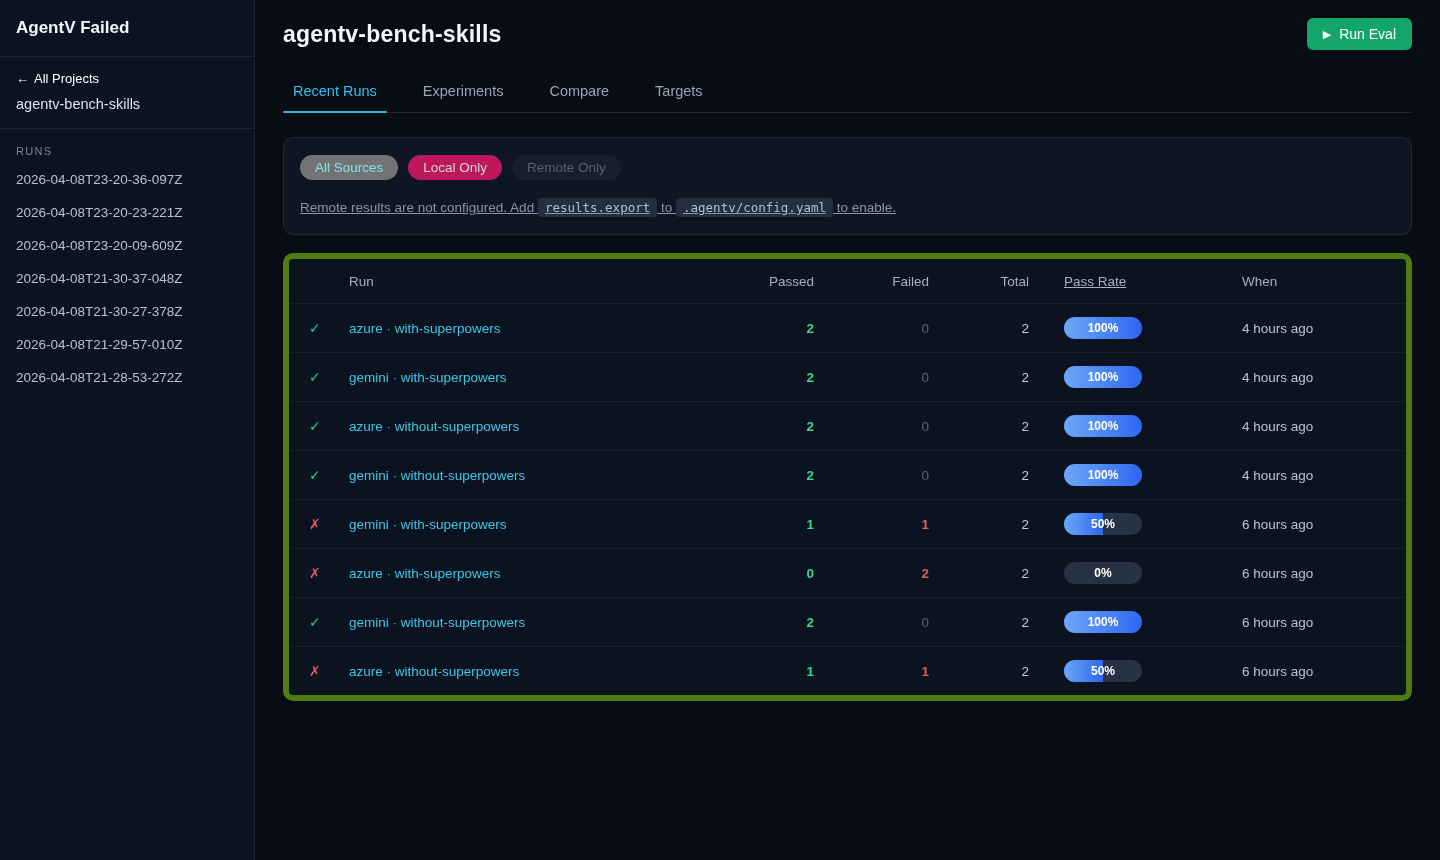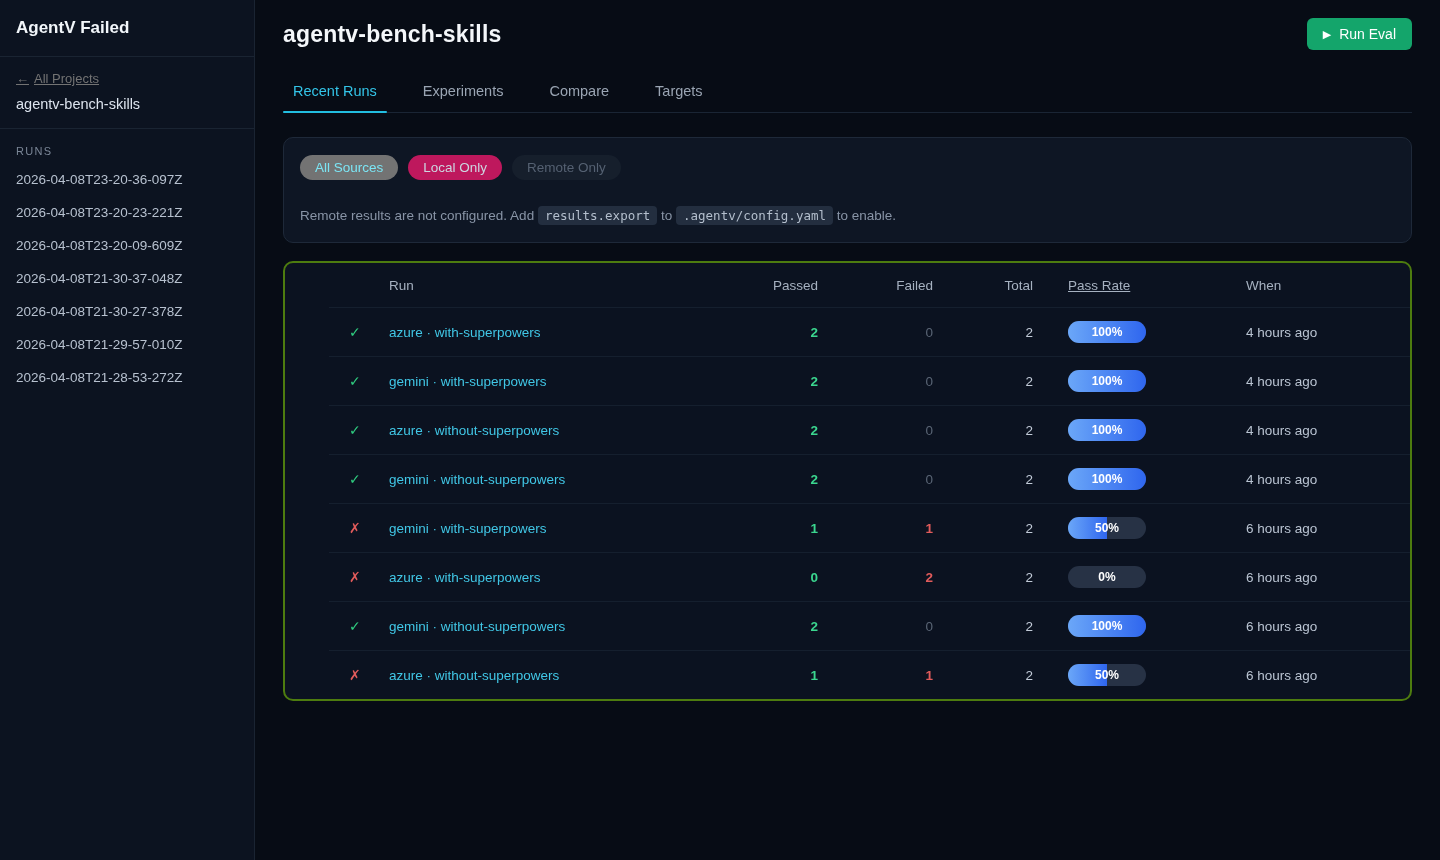--- a/index.html
+++ b/index.html
@@ -17,21 +17,21 @@
     background: #0c1320;
     border-right: 1px solid #1a2432;
     display: flex; flex-direction: column;
   }
   .sidebar-title {
     padding: 18px 16px;
     font-size: 17px; font-weight: bold; color: #f2f6fa;
     border-bottom: 1px solid #1a2432;
   }
   .sidebar-project { padding: 14px 16px 16px; border-bottom: 1px solid #1a2432; }
-  .back-link { font-size: 13px; color: #737373; cursor: pointer; text-decoration: underline; }
+  .back-link { font-size: 13px; color: #ffffff; cursor: pointer; }
   .back-arrow { margin-right: 5px; }
   .project-name { margin-top: 10px; font-size: 14.5px; color: #dde4ee; }
   .runs-heading {
     padding: 16px 16px 6px;
     font-size: 11px; letter-spacing: 1.3px; color: #7b8697;
   }
   .run-list { display: flex; flex-direction: column; }
   .run-item {
     padding: 9px 16px;
     font-size: 13.5px; color: #b7c1cf;
@@ -79,35 +79,34 @@
     padding: 17px 16px 19px;
   }
   .chips { display: flex; gap: 10px; }
   .chip {
     font-size: 13.5px; padding: 5px 15px; border-radius: 15px;
     cursor: pointer; user-select: none;
   }
   .chip--active   { background: #737373; color: #7ce5f4; }
   .chip--default  { background: #be185d; color: #cdd6e1; }
   .chip--disabled { background: #161f2c; color: #556172; cursor: default; }
-  .filter-note { margin-top: 28px; font-size: 13.5px; color: #8894a6; }
+  .filter-note { margin-top: 20px; font-size: 13.5px; color: #8894a6; text-decoration: underline; }
   .code-chip {
     font-family: "DejaVu Sans Mono", "Liberation Mono", monospace;
     font-size: 12.5px;
     background: #232e3f; color: #b4bfcd;
     padding: 2px 7px; border-radius: 4px;
   }
 
   
   .table-panel {
     margin-top: 18px;
     background: #0b1220;
-    border: 2px solid #4d7c0f; border-radius: 10px;
+    border: 6px solid #4d7c0f; border-radius: 10px;
     overflow: hidden;
-    padding-left: 44px;
   }
   .trow {
     display: grid;
     grid-template-columns: 60px minmax(0,1fr) 100px 115px 100px 213px 164px;
     align-items: center;
     height: 49px;
     border-top: 1px solid #151f2e;
   }
   .trow.thead { height: 44px; border-top: none; color: #a6b1c0; font-size: 13.5px; }
   .c-num  { text-align: right; font-size: 13.5px; }

